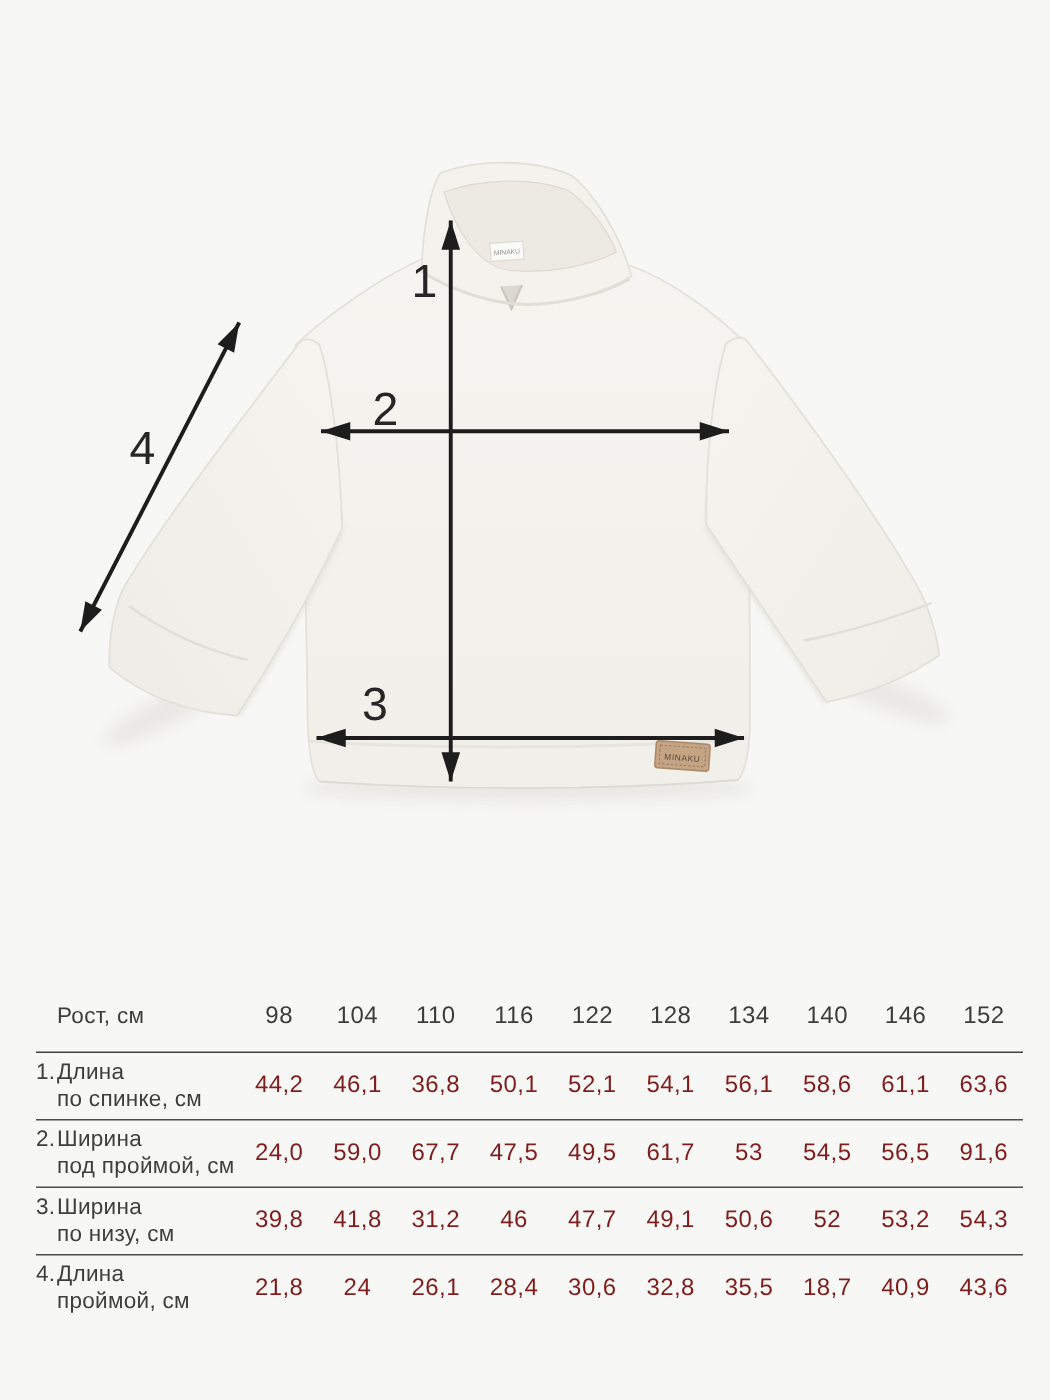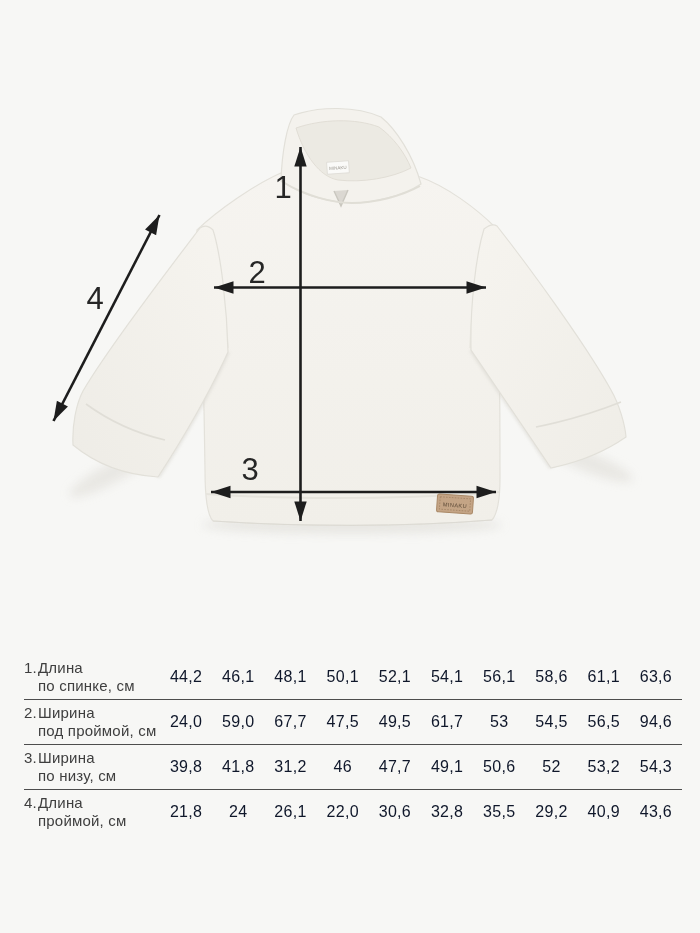--- a/index.html
+++ b/index.html
@@ -31,21 +31,21 @@
     letter-spacing:.2px;
     line-height:1.22;
     display:flex;
   }
   .t-head .t-label{padding-left:14px;}
   .t-num{width:14px;flex:none;}
   .t-lines{display:flex;flex-direction:column;}
   .t-cell{
     text-align:center;
     font-size:16px;
-    color:#0f172a;
+    color:#7f1d1d;
     letter-spacing:.3px;
     white-space:nowrap;
   }
   .t-head .t-cell{color:#3c3c3c;}
 </style>
 </head>
 <body>
 
 <div class="photo">
 <svg width="700" height="625" viewBox="0 0 700 625" xmlns="http://www.w3.org/2000/svg">
@@ -152,32 +152,45 @@
     <text x="283" y="198">1</text>
     <text x="257" y="283">2</text>
     <text x="250" y="480">3</text>
     <text x="95" y="309">4</text>
   </g>
 </svg>
 </div>
 
 <section class="size-table">
 
+  <div class="t-row t-head">
+    <div class="t-label">Рост, см</div>
+    <div class="t-cell">98</div>
+    <div class="t-cell">104</div>
+    <div class="t-cell">110</div>
+    <div class="t-cell">116</div>
+    <div class="t-cell">122</div>
+    <div class="t-cell">128</div>
+    <div class="t-cell">134</div>
+    <div class="t-cell">140</div>
+    <div class="t-cell">146</div>
+    <div class="t-cell">152</div>
+  </div>
 
   <div class="t-row">
     <div class="t-label">
       <span class="t-num">1.</span>
       <span class="t-lines">
         <span>Длина</span>
         <span>по спинке, см</span>
       </span>
     </div>
     <div class="t-cell">44,2</div>
     <div class="t-cell">46,1</div>
-    <div class="t-cell">48,1</div>
+    <div class="t-cell">36,8</div>
     <div class="t-cell">50,1</div>
     <div class="t-cell">52,1</div>
     <div class="t-cell">54,1</div>
     <div class="t-cell">56,1</div>
     <div class="t-cell">58,6</div>
     <div class="t-cell">61,1</div>
     <div class="t-cell">63,6</div>
   </div>
 
   <div class="t-row">
@@ -190,21 +203,21 @@
     </div>
     <div class="t-cell">24,0</div>
     <div class="t-cell">59,0</div>
     <div class="t-cell">67,7</div>
     <div class="t-cell">47,5</div>
     <div class="t-cell">49,5</div>
     <div class="t-cell">61,7</div>
     <div class="t-cell">53</div>
     <div class="t-cell">54,5</div>
     <div class="t-cell">56,5</div>
-    <div class="t-cell">94,6</div>
+    <div class="t-cell">91,6</div>
   </div>
 
   <div class="t-row">
     <div class="t-label">
       <span class="t-num">3.</span>
       <span class="t-lines">
         <span>Ширина</span>
         <span>по низу, см</span>
       </span>
     </div>
@@ -224,22 +237,22 @@
     <div class="t-label">
       <span class="t-num">4.</span>
       <span class="t-lines">
         <span>Длина</span>
         <span>проймой, см</span>
       </span>
     </div>
     <div class="t-cell">21,8</div>
     <div class="t-cell">24</div>
     <div class="t-cell">26,1</div>
-    <div class="t-cell">22,0</div>
+    <div class="t-cell">28,4</div>
     <div class="t-cell">30,6</div>
     <div class="t-cell">32,8</div>
     <div class="t-cell">35,5</div>
-    <div class="t-cell">29,2</div>
+    <div class="t-cell">18,7</div>
     <div class="t-cell">40,9</div>
     <div class="t-cell">43,6</div>
   </div>
 
 </section>
 
 </body></html>

